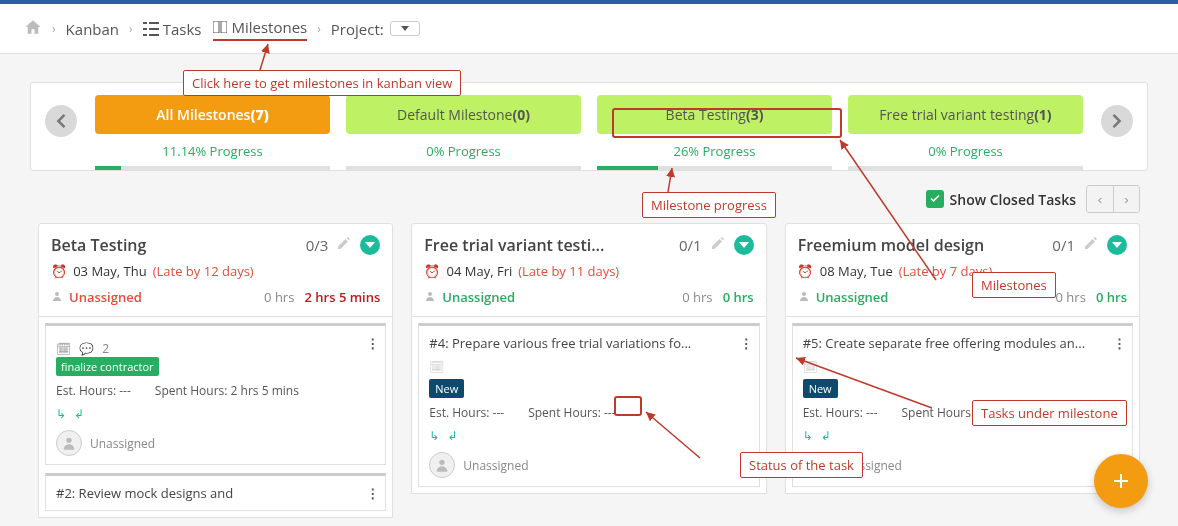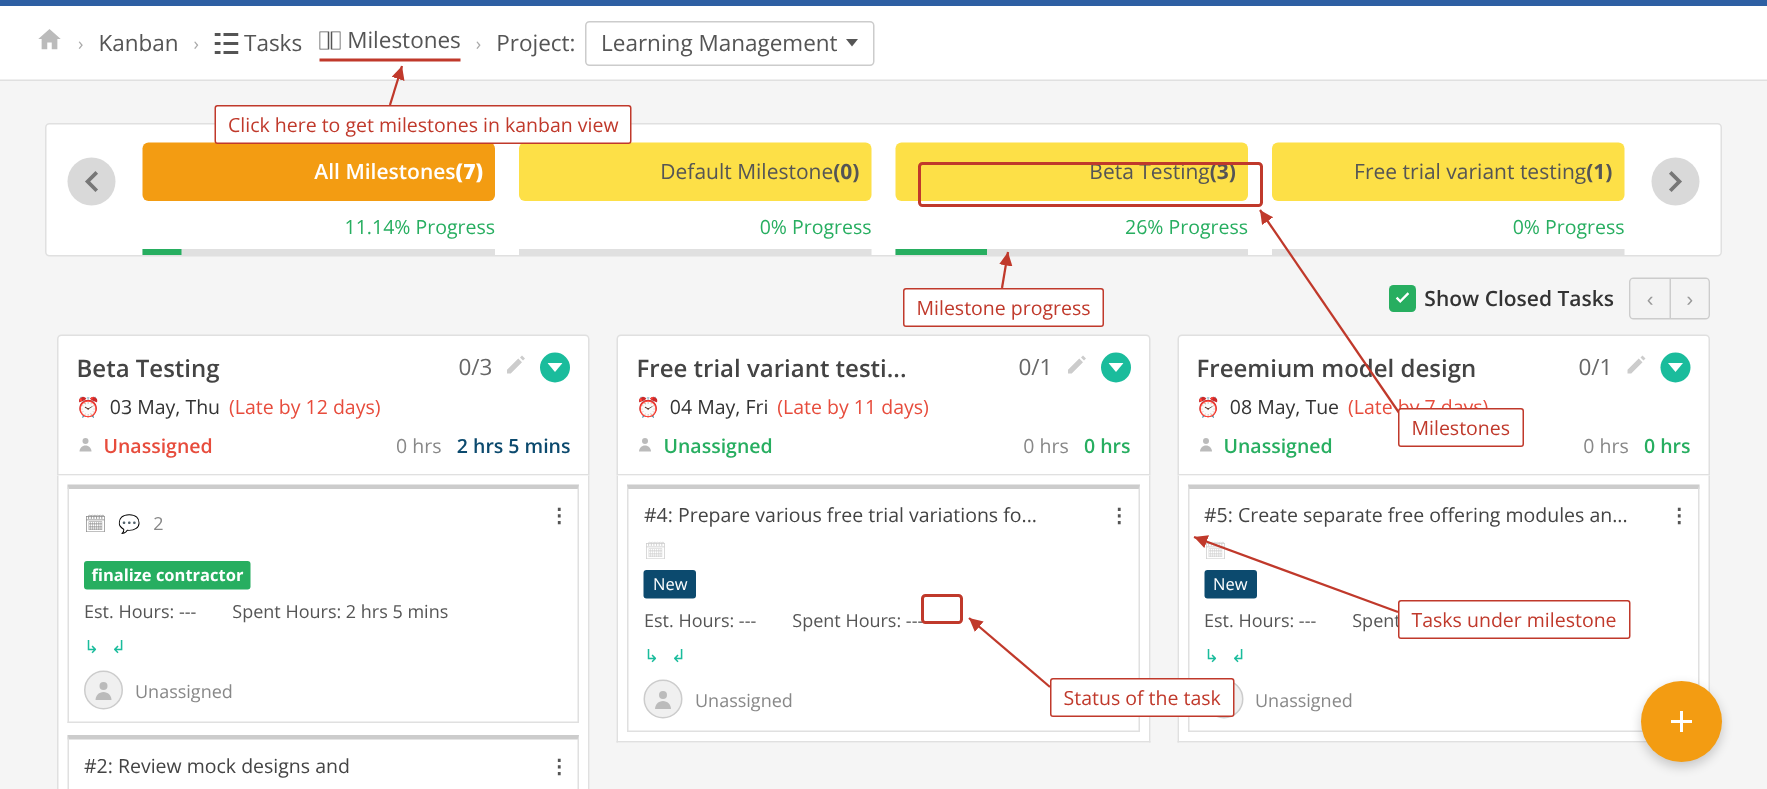--- a/index.html
+++ b/index.html
@@ -41,24 +41,24 @@
   padding: 12px 14px 0 14px;
   display: flex; align-items: flex-start; gap: 18px; position: relative;
 }
 .nav-circle {
   width: 32px; height: 32px; border-radius: 50%; background: #d9d9d9;
   display: flex; align-items: center; justify-content: center; color: #777;
   font-weight: bold; cursor: pointer; flex: 0 0 auto; margin-top: 10px;
 }
 .nav-circle svg { width: 14px; height: 14px; fill: #777; }
 .milestone-tabs { display: flex; gap: 16px; flex: 1; }
-.m-tab { flex: 1; text-align: right; }
+.m-tab { flex: 1; text-align: center; }
 .m-tab-btn {
   display: block; width: 100%; padding: 10px 8px; border-radius: 4px;
-  background: #fde047; color: #555; font-size: 14px; cursor: pointer;
+  background: #bef264; color: #555; font-size: 14px; cursor: pointer;
 }
 .m-tab-btn.active { background: #f39c12; color: #fff; font-weight: 600; }
 .m-tab-progress { color: #27ae60; font-size: 13px; margin-top: 8px; }
 .m-tab-bar { height: 4px; background: #e0e0e0; margin-top: 6px; position: relative; }
 .m-tab-bar .fill { position: absolute; left:0; top:0; height:100%; background: #27ae60; }
 
 .toolbar-row {
   display: flex; justify-content: flex-end; align-items: center;
   margin: 14px 8px 10px 8px; gap: 10px;
 }
@@ -84,21 +84,21 @@
 .col-chev svg { width:10px; height:10px; fill:#fff; }
 .col-meta { display: flex; align-items: center; gap: 6px; font-size: 13px; margin-top: 6px; }
 .cal-icon { color: #f39c12; }
 .late { color: #e74c3c; }
 .col-stats { display: flex; align-items: center; justify-content: space-between; margin-top: 8px; font-size: 13px; }
 .col-stats .left { display:flex; align-items:center; gap:6px; }
 .col-stats .user-icon { color: #bbb; }
 .assigned-red { color: #e74c3c; font-weight: 600; }
 .assigned-green { color: #27ae60; font-weight: 600; }
 .hrs-gray { color: #888; }
-.hrs-red { color: #0c4a6e; font-weight: 600; }
+.hrs-red { color: #b91c1c; font-weight: 600; }
 .hrs-green { color: #27ae60; font-weight: 600; }
 .col-body { background:#fff; border:1px solid #e0e0e0; border-top:none; padding: 6px; display:flex; flex-direction:column; gap:8px; }
 
 .card { border: 1px solid #e0e0e0; border-top: 3px solid #ccc; padding: 8px 10px; position: relative; font-size: 13px; color:#444; }
 .card-title { font-weight: 500; padding-right: 18px; line-height: 1.4; }
 .card .dots { position: absolute; top: 8px; right: 6px; color:#555; cursor:pointer; font-weight:bold; }
 .card-row { display:flex; align-items:center; gap:8px; margin-top:6px; color:#888; font-size:12px; }
 .badge-finalize { background:#27ae60; color:#fff; font-size:11px; padding:2px 5px; border-radius:2px; display:inline-block; }
 .badge-new { background:#0c4a6e; color:#fff; font-size:11px; padding:2px 6px; border-radius:2px; display:inline-block; }
 .card-hours { display:flex; gap:24px; font-size:12px; color:#555; margin-top:6px; }
@@ -113,21 +113,21 @@
   width: 54px; height: 54px; border-radius: 50%; background: #f39c12;
   display:flex; align-items:center; justify-content:center; cursor:pointer;
   box-shadow: 0 3px 8px rgba(0,0,0,0.2);
 }
 .fab svg { width:24px; height:24px; fill:#fff; }
 
 
 .ann {
   position: absolute; border: 1.5px solid #c0392b; color: #c0392b;
   background: #fff; padding: 3px 8px; font-size: 13px; border-radius: 2px;
-  z-index: 50; pointer-events: none;
+  z-index: 50; pointer-events: none; margin-left: 40px;
 }
 .hl { position: absolute; border: 2px solid #c0392b; border-radius: 3px; z-index: 45; pointer-events: none; }
 svg.arrows { position:absolute; top:0; left:0; width:1178px; height:526px; pointer-events:none; z-index:48; }
 </style>
 </head>
 <body>
 
 <div class="topbar"></div>
 
 <div class="breadcrumb">
@@ -154,21 +154,20 @@
   <span class="crumb-milestones">
     <svg width="14" height="12" viewBox="0 0 14 12">
         <rect x="0" y="0" width="6" height="12" fill="none" stroke="#555"></rect>
         <rect x="8" y="0" width="6" height="12" fill="none" stroke="#555"></rect>
       </svg>
     <span>Milestones</span>
   </span>
   <span class="sep">›</span>
   <span>Project:</span>
   <span class="proj-select">
-    <span>Learning Management</span>
     <span class="caret"></span>
   </span>
 </div>
 
 <div class="content">
 
   <div class="milestone-row">
     <div class="nav-circle">
       <svg viewBox="0 0 10 16">
           <path d="M8 0L0 8l8 8 2-2-6-6 6-6z"></path>
@@ -258,21 +257,21 @@
           </div>
         </div>
         <div class="col-body">
           <div class="card">
             <span class="dots">⋮</span>
             <div class="card-row">
               <span>🗓</span> 
               <span>💬</span>
               <span>2</span>
             </div>
-            <div style="margin-top:16px;font-weight:bold;"><span class="badge-finalize">finalize contractor</span></div>
+            <div style="margin-top:0;"><span class="badge-finalize">finalize contractor</span></div>
             <div class="card-hours">
               <span>Est. Hours: ---</span>
               <span>Spent Hours: 2 hrs 5 mins</span>
             </div>
             <div class="card-icons">
               <span>↳</span>
               <span>↲</span>
             </div>
             <div class="card-assignee">
               <span class="avatar">

